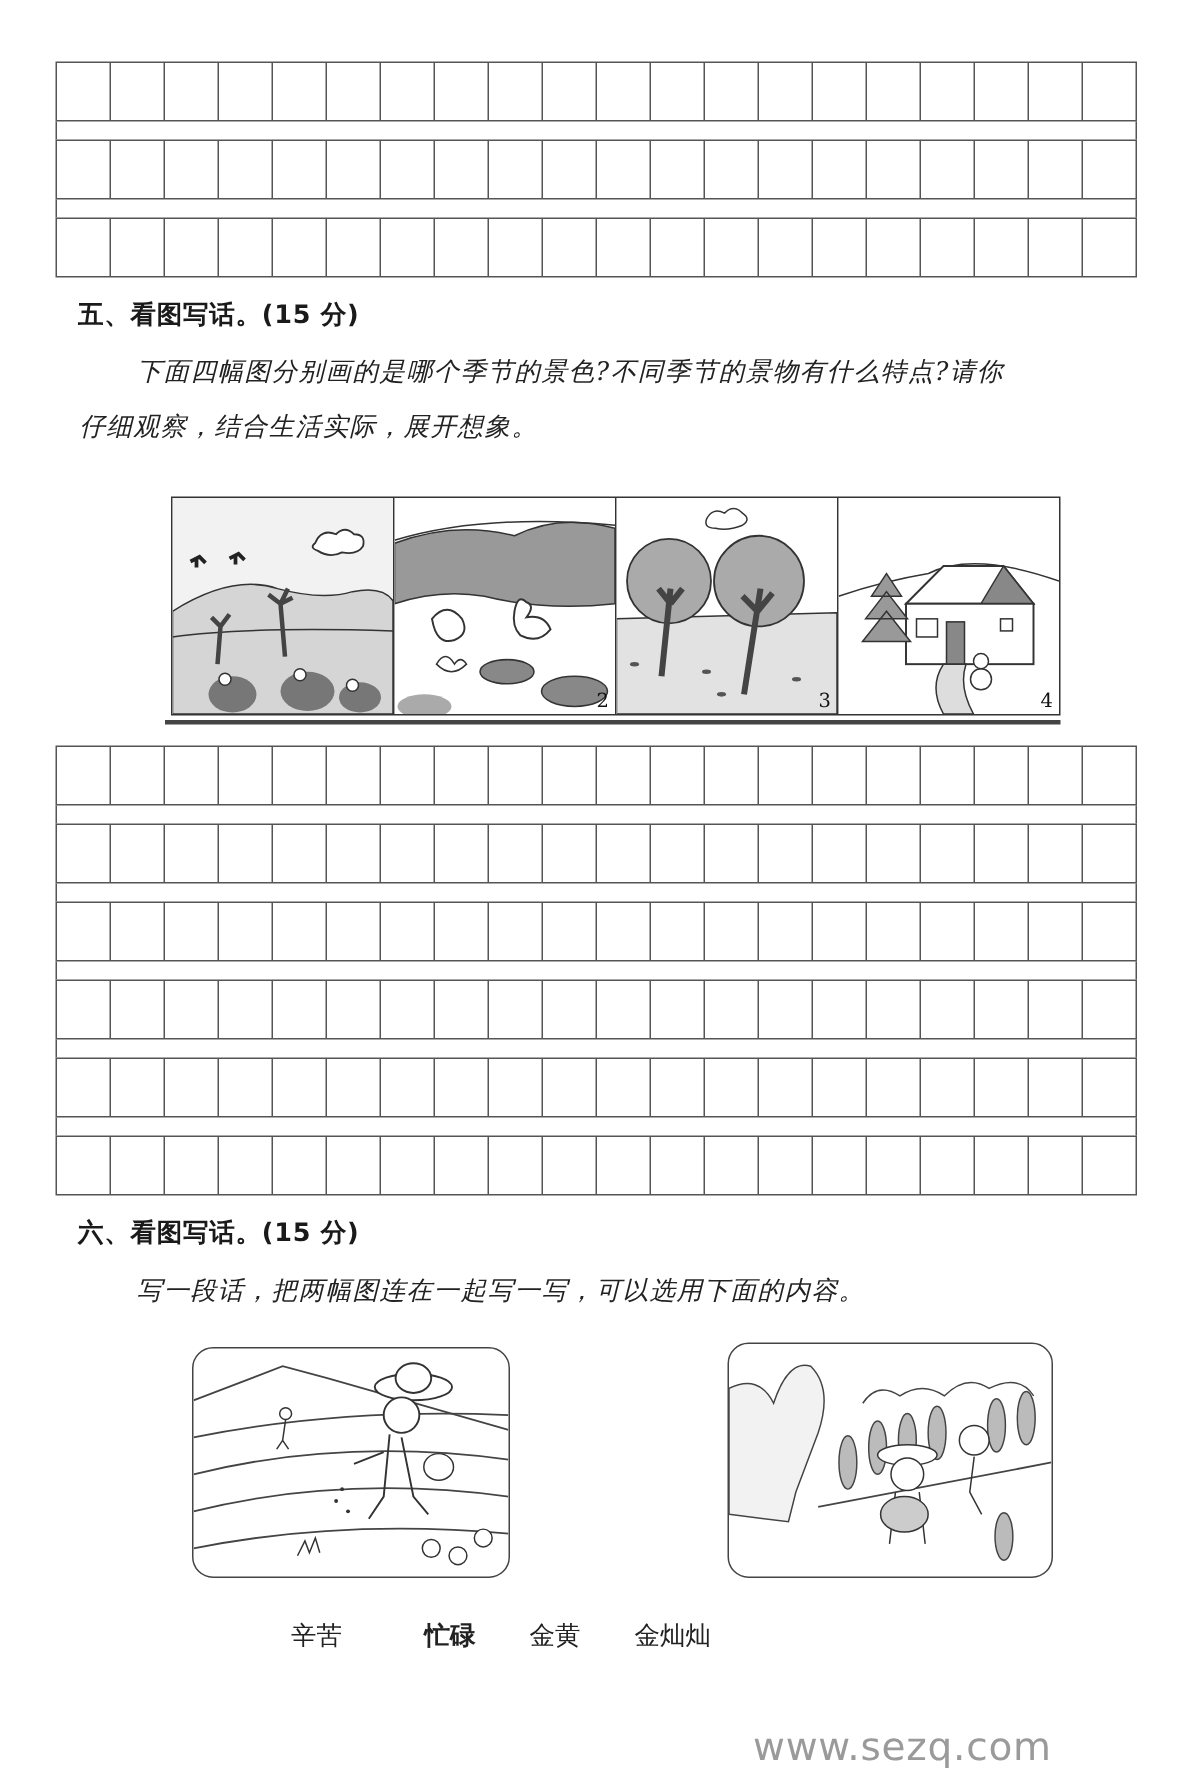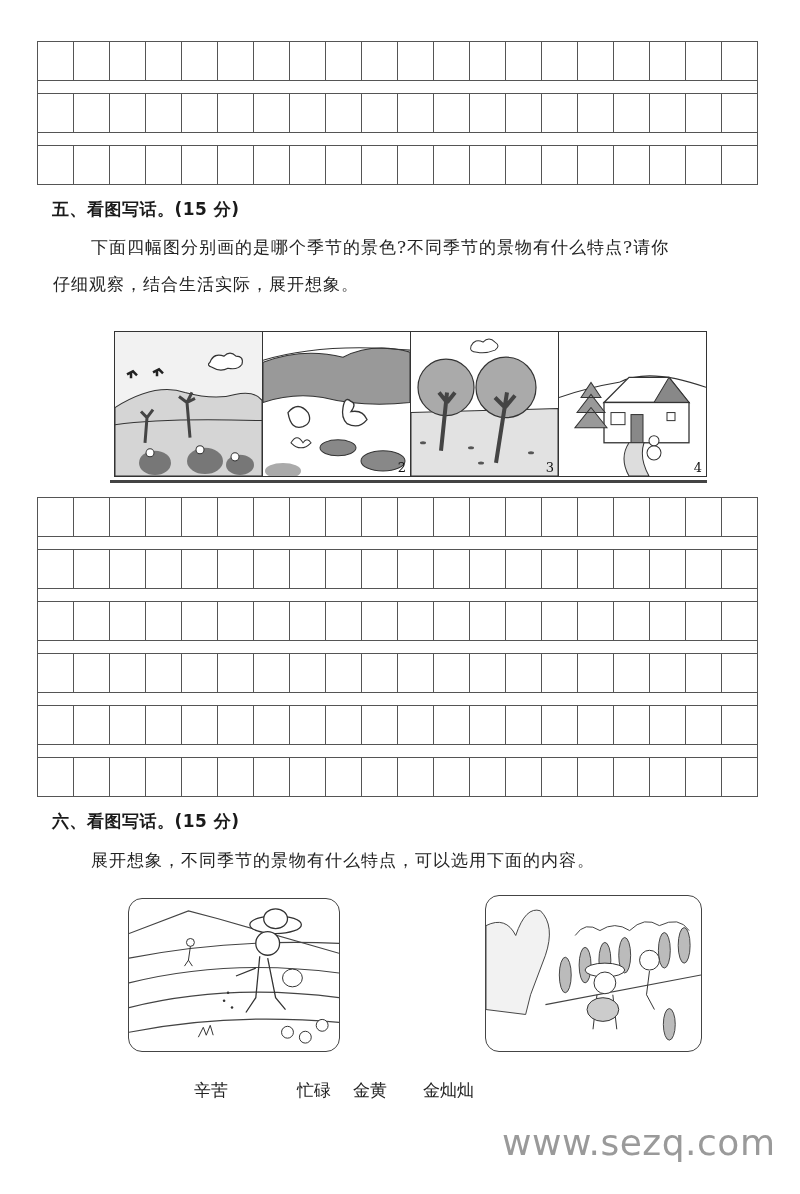--- a/index.html
+++ b/index.html
@@ -7,32 +7,32 @@
          font-family: "DejaVu Serif", "Liberation Serif", serif; color: #222; }
   .grid { position: absolute; left: 37px; width: 721px; }
   .grid-row { position: absolute; left: 0; width: 721px; height: 40px;
               border: 1.5px solid #555; box-sizing: border-box; display: flex; }
   .grid-row .cell { flex: 1; border-right: 1.5px solid #555; box-sizing: border-box; }
   .grid-row .cell:last-child { border-right: none; }
   .gap-line { position: absolute; left: 0; width: 721px; border-left: 1.5px solid #555;
               border-right: 1.5px solid #555; box-sizing: border-box; }
   .heading { position: absolute; left: 52px; font-size: 17px; font-weight: bold;
              font-family: "DejaVu Sans", "Liberation Sans", sans-serif; color: #1a1a1a; letter-spacing: 0.5px; }
-  .para { position: absolute; font-size: 17px; color: #222; letter-spacing: 1px; }
+  .para { position: absolute; font-size: 17px; color: #222; letter-spacing: 1px; font-style: italic; }
   .strip { position: absolute; left: 114px; top: 331px; width: 593px; height: 146px;
            border: 1.5px solid #333; box-sizing: border-box; display: flex; background: #fff; }
   .panel { position: relative; flex: 1; border-right: 1.5px solid #333; overflow: hidden; }
   .panel:last-child { border-right: none; }
   .panel svg { position: absolute; left: 0; top: 0; width: 100%; height: 100%; }
   .panel .num { position: absolute; right: 4px; bottom: 1px; font-size: 13px; color: #111; }
   .strip-underline { position: absolute; left: 110px; top: 480px; width: 597px; height: 3px; background: #444; }
   .pic { position: absolute; border: 1.5px solid #444; border-radius: 14px; box-sizing: border-box; overflow: hidden; background:#fff; }
   .pic svg { width: 100%; height: 100%; display: block; }
   .words { position: absolute; top: 1079px; font-size: 17px; color: #222; }
-  .watermark { position: absolute; left: 502px; top: 1122px; font-size: 36px;
+  .watermark { position: absolute; left: 502px; top: 1150px; font-size: 26px;
                font-family: "DejaVu Sans", "Liberation Sans", sans-serif; color: #9a9a9a; letter-spacing: 0.5px; }
 </style>
 </head>
 <body>
 
 <div class="grid" style="top:41px;">
   <div class="grid-row" style="top:0;">
       <div class="cell"></div>
       <div class="cell"></div>
       <div class="cell"></div>
@@ -314,21 +314,21 @@
       <div class="cell"></div>
       <div class="cell"></div>
       <div class="cell"></div>
       <div class="cell"></div>
       <div class="cell"></div>
       <div class="cell"></div>
     </div>
 </div>
 
 <div class="heading" style="top:810px;">六、看图写话。(15 分)</div>
-<div class="para" style="left:91px; top:849px;">展开想象，不同季节的景物有什么特点，可以选用下面的内容。</div>
+<div class="para" style="left:91px; top:849px;">写一段话，把两幅图连在一起写一写，可以选用下面的内容。</div>
 
 <div class="pic" style="left:128px; top:898px; width:212px; height:154px;">
   <svg viewBox="0 0 212 154" preserveAspectRatio="none">
     <path d="M0,35 L60,12 L90,20 L212,55" stroke="#444" fill="none" stroke-width="1.2"></path>
     <path d="M0,60 Q100,40 212,45 M0,85 Q100,60 212,75 M0,110 Q100,85 212,100 M0,135 Q100,115 212,125" stroke="#444" fill="none" stroke-width="1.2"></path>
     <ellipse cx="148" cy="26" rx="26" ry="9" fill="#fff" stroke="#333" stroke-width="1.3"></ellipse>
     <ellipse cx="148" cy="20" rx="12" ry="10" fill="#fff" stroke="#333" stroke-width="1.3"></ellipse>
     <circle cx="140" cy="45" r="12" fill="#fff" stroke="#333" stroke-width="1.3"></circle>
     <path d="M132,58 L128,100 L118,115 M140,60 L148,100 L158,112" stroke="#333" fill="none" stroke-width="1.3"></path>
     <path d="M128,70 L108,78" stroke="#333" stroke-width="1.3"></path>
@@ -362,17 +362,17 @@
     <ellipse cx="120" cy="75" rx="20" ry="7" fill="#fff" stroke="#333"></ellipse>
     <circle cx="120" cy="88" r="11" fill="#fff" stroke="#333"></circle>
     <path d="M112,100 L108,135 M128,100 L132,135" stroke="#333" fill="none"></path>
     <ellipse cx="118" cy="115" rx="16" ry="12" fill="#ccc" stroke="#333"></ellipse>
     <circle cx="165" cy="65" r="10" fill="#fff" stroke="#333"></circle>
     <path d="M165,76 L162,100 L170,115" stroke="#333" fill="none"></path>
   </svg>
 </div>
 
 <div class="words" style="left:194px;text-align:center;">辛苦</div>
-<div class="words" style="left:297px;">忙碌</div>
+<div class="words" style="left:283px;font-weight:bold;">忙碌</div>
 <div class="words" style="left:353px;">金黄</div>
 <div class="words" style="left:423px;">金灿灿</div>
 
 <div class="watermark">www.sezq.com</div>
 
 </body></html>

